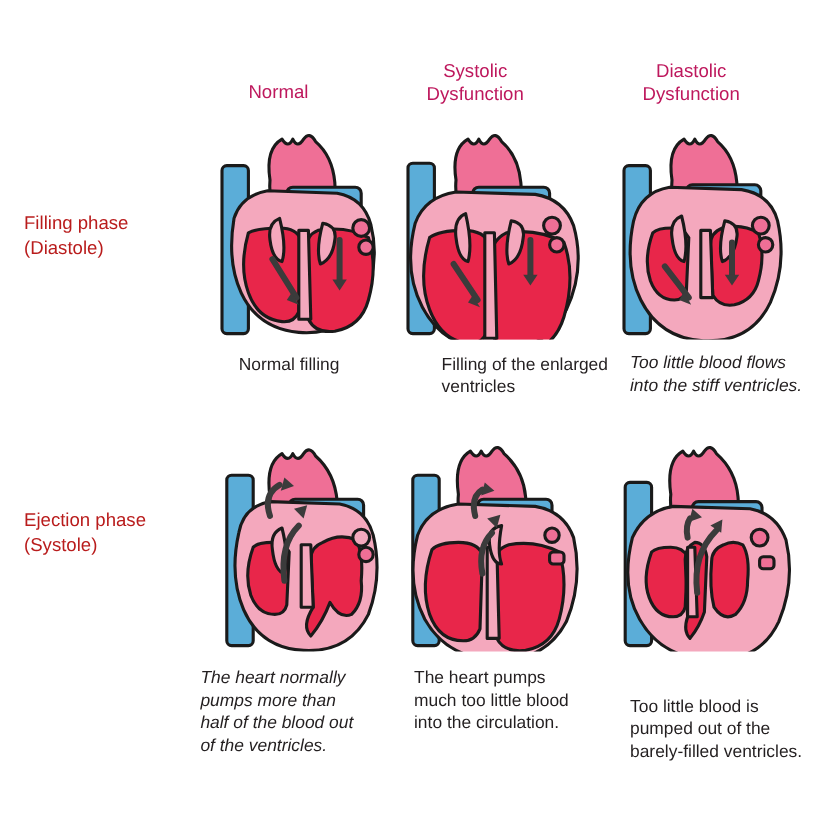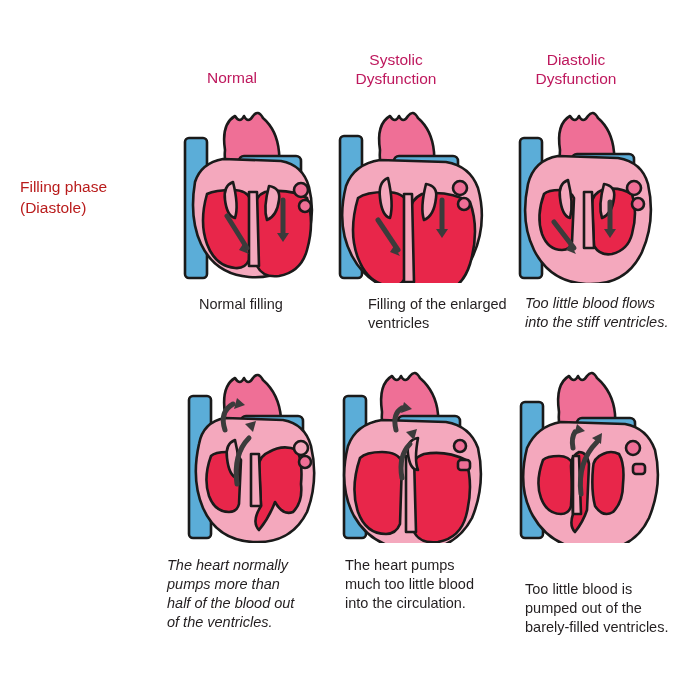--- a/index.html
+++ b/index.html
@@ -84,20 +84,22 @@
 <div class="figure">
 
   <div class="col-header" id="hdr-0">Normal</div>
   <div class="col-header" id="hdr-1">Systolic
 Dysfunction</div>
   <div class="col-header" id="hdr-2">Diastolic
 Dysfunction</div>
 
   <div class="row-label" id="rowlbl-0">Filling phase
 (Diastole)</div>
+  <div class="row-label" id="rowlbl-1">Ejection phase
+(Systole)</div>
 
   <div class="heart-slot" id="heart-0-0">
     <svg viewBox="0 0 160 175" xmlns="http://www.w3.org/2000/svg">
       <g stroke="#1a1a1a" stroke-width="2.6" stroke-linejoin="round" stroke-linecap="round">
 
         <rect x="12" y="30" width="22" height="140" rx="4" fill="#5badd8"></rect>
 
         <path d="M52 42 q-4 -26 10 -34 q5 8 9 0 q4 8 9 0 q5 -7 10 2 q14 12 16 34 q2 20 -14 26 l-28 2 q-14 -8 -12 -30 z" fill="#ef6f96"></path>
 
         <rect x="66" y="42" width="62" height="20" rx="5" fill="#5badd8" transform="translate(0,6)"></rect>

